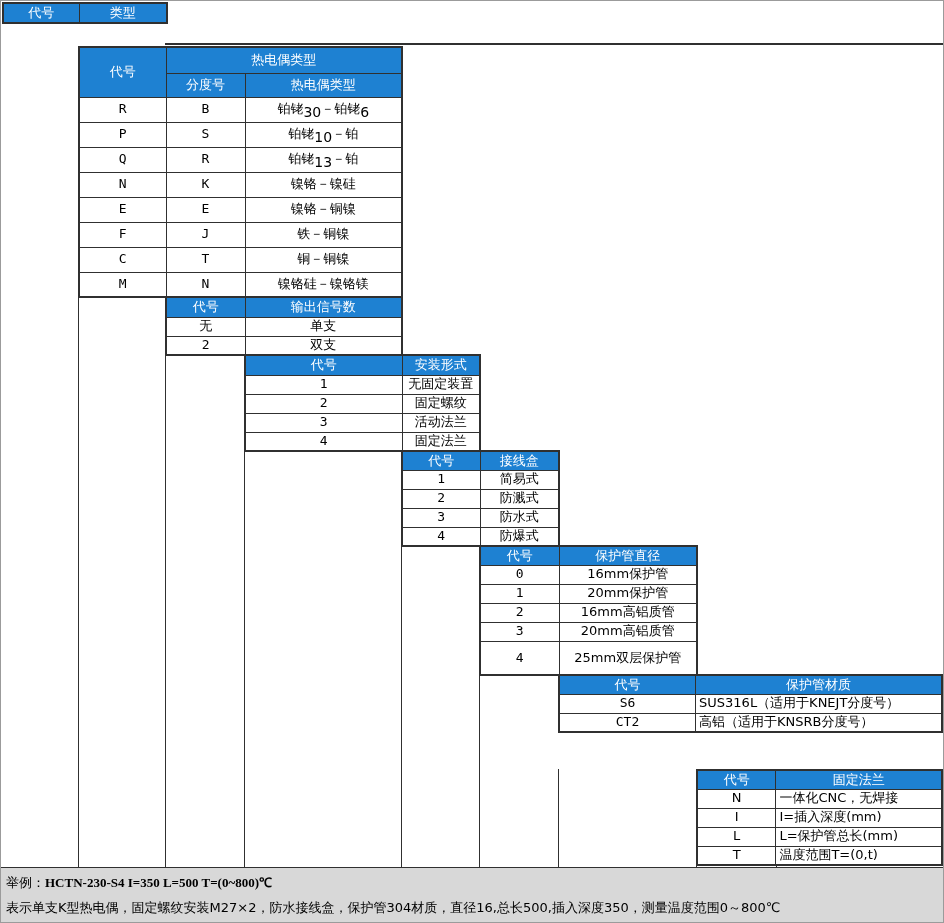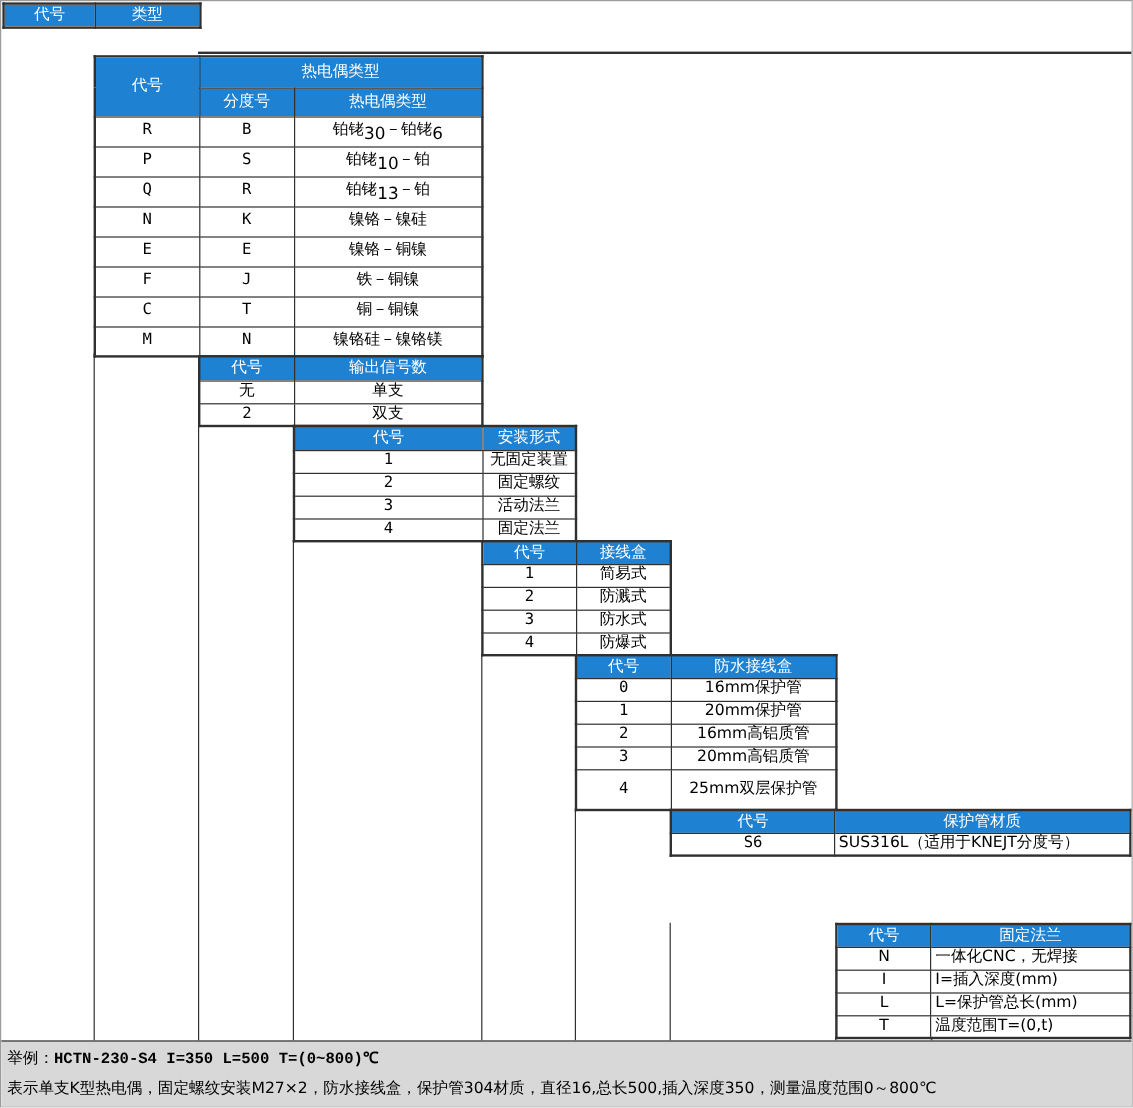--- a/index.html
+++ b/index.html
@@ -22,21 +22,21 @@
   .mono{font-family:"DejaVu Sans Mono","DejaVu Sans",sans-serif;}
   sub{font-size:14px;line-height:0;}
   .vl{position:absolute;width:0;border-left:1px solid #303030;}
   .hl{position:absolute;height:2px;background:#303030;}
   .example-section{
     position:absolute;left:0;top:866px;width:942px;height:56px;
     background:#D8D8D8;border-top:1px solid #303030;
     font-size:13px;
   }
   .ex-line1{height:28px;line-height:30px;padding-left:5px;white-space:nowrap;}
-  .ex-line1 b{font-family:Liberation Mono, monospace;}
+  .ex-line1 b{font-family:Liberation Serif, serif;}
   .ex-line2{height:27px;line-height:24px;padding-left:5px;white-space:nowrap;}
 </style>
 </head>
 <body>
 
 <div class="canvas">
 
   <div class="hl" style="left:164px;top:42px;width:778px;"></div>
 
   <div class="vl" style="left:77px;top:293px;height:573px;"></div>
@@ -199,21 +199,21 @@
     </table>
 
   <table class="tbl" style="left:478px;top:544px;">
     <colgroup>
         <col style="width:79px">
         <col style="width:138px">
       </colgroup>
     <tbody>
         <tr style="height:19px">
       <td class="hdr">代号</td>
-      <td class="hdr">防水接线盒</td>
+      <td class="hdr">保护管直径</td>
     </tr>
     <tr style="height:19px">
       <td class="mono">0</td>
       <td>16mm保护管</td>
     </tr>
     <tr style="height:19px">
       <td class="mono">1</td>
       <td>20mm保护管</td>
     </tr>
     <tr style="height:19px">
@@ -237,20 +237,24 @@
         <col style="width:247px">
       </colgroup>
     <tbody>
         <tr style="height:19px">
       <td class="hdr">代号</td>
       <td class="hdr">保护管材质</td>
     </tr>
     <tr style="height:19px">
       <td class="mono">S6</td>
       <td class="left">SUS316L（适用于KNEJT分度号）</td>
+    </tr>
+    <tr style="height:19px">
+      <td class="mono">CT2</td>
+      <td class="left">高铝（适用于KNSRB分度号）</td>
     </tr>
   </tbody>
     </table>
 
   <table class="tbl" style="left:695px;top:768px;">
     <colgroup>
         <col style="width:80px">
         <col style="width:167px">
       </colgroup>
     <tbody>

